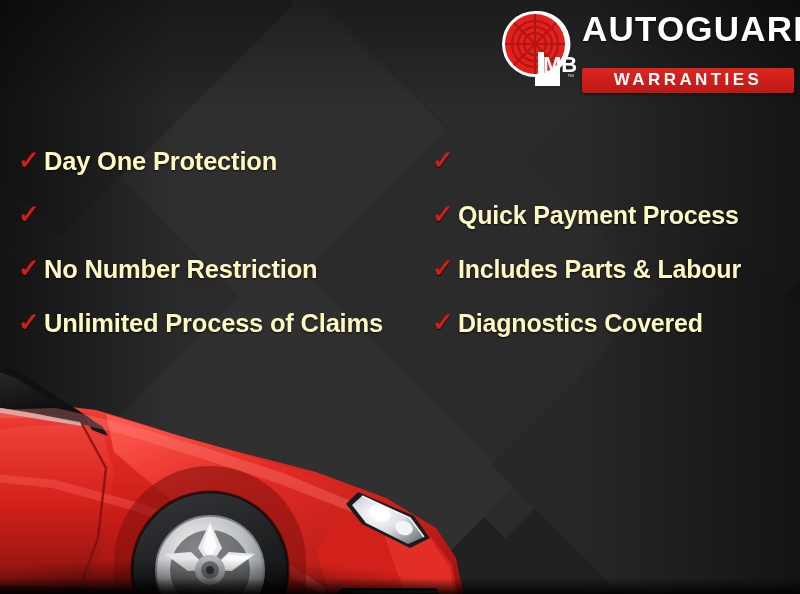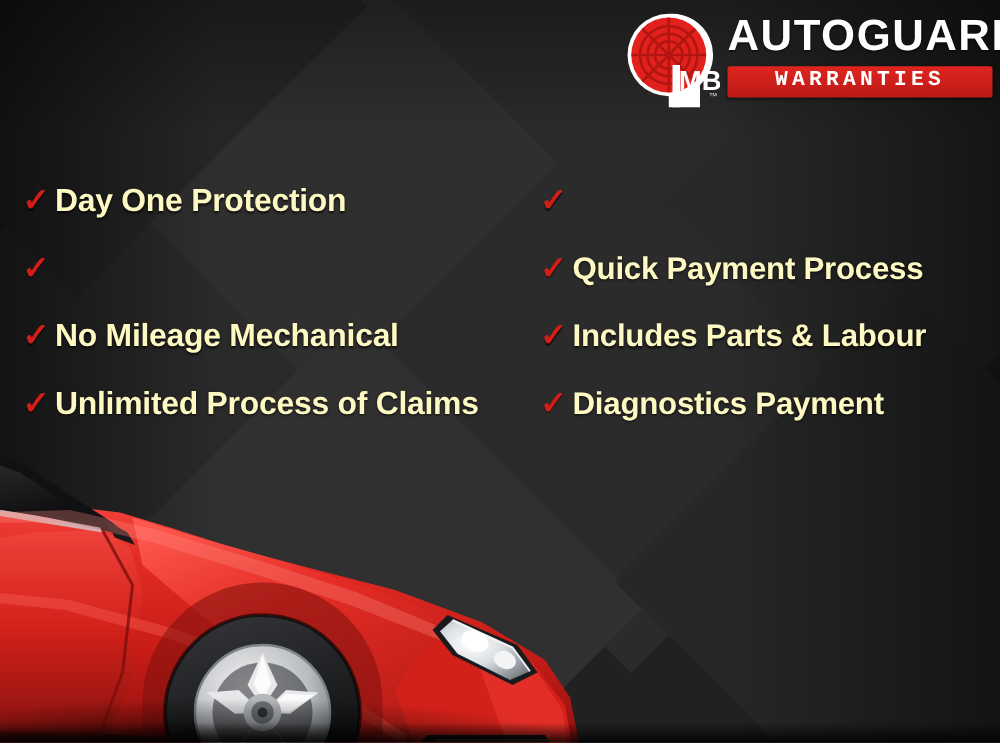--- a/index.html
+++ b/index.html
@@ -73,26 +73,25 @@
     display: block;
     color: #ffffff;
     font-size: 35px;
     font-weight: bold;
     letter-spacing: 1.2px;
     line-height: 38px;
     text-align: center;
     text-shadow: 0 1px 2px rgba(0,0,0,0.8);
   }
   .brand-bar {
-    margin-top: 5px;
+    margin-top: 20px;
     background: linear-gradient(to bottom, #e0241f 0%, #bb1a16 100%);
     border-radius: 2px;
     padding: 3px 0 4px 0;
     box-shadow: 0 1px 3px rgba(0,0,0,0.6);
-    font-family: Liberation Mono, monospace;
   }
   .brand-sub {
     display: block;
     color: #ffffff;
     font-size: 17px;
     font-weight: bold;
     letter-spacing: 3.4px;
     line-height: 18px;
     text-align: center;
   }
@@ -224,21 +223,21 @@
     <div class="col col-left">
       <div class="feature-row">
         <span class="tick">✓</span>
         <span class="feature-label">Day One Protection</span>
       </div>
       <div class="feature-row">
         <span class="tick">✓</span>
       </div>
       <div class="feature-row">
         <span class="tick">✓</span>
-        <span class="feature-label">No Mileage Mechanical</span>
+        <span class="feature-label">No Number Restriction</span>
       </div>
       <div class="feature-row">
         <span class="tick">✓</span>
         <span class="feature-label">Unlimited Process of Claims</span>
       </div>
     </div>
 
     <div class="col col-right">
       <div class="feature-row">
         <span class="tick">✓</span>
@@ -246,21 +245,21 @@
       <div class="feature-row">
         <span class="tick">✓</span>
         <span class="feature-label">Quick Payment Process</span>
       </div>
       <div class="feature-row">
         <span class="tick">✓</span>
         <span class="feature-label">Includes Parts &amp; Labour</span>
       </div>
       <div class="feature-row">
         <span class="tick">✓</span>
-        <span class="feature-label">Diagnostics Payment</span>
+        <span class="feature-label">Diagnostics Covered</span>
       </div>
     </div>
   </div>
 
   <div class="car-wrap">
     <svg viewBox="0 0 510 246" width="510" height="246">
       <defs>
         <linearGradient id="bodyG" x1="0" y1="0" x2="0" y2="1">
           <stop offset="0%" stop-color="#f0413a"></stop>
           <stop offset="25%" stop-color="#e02a23"></stop>

